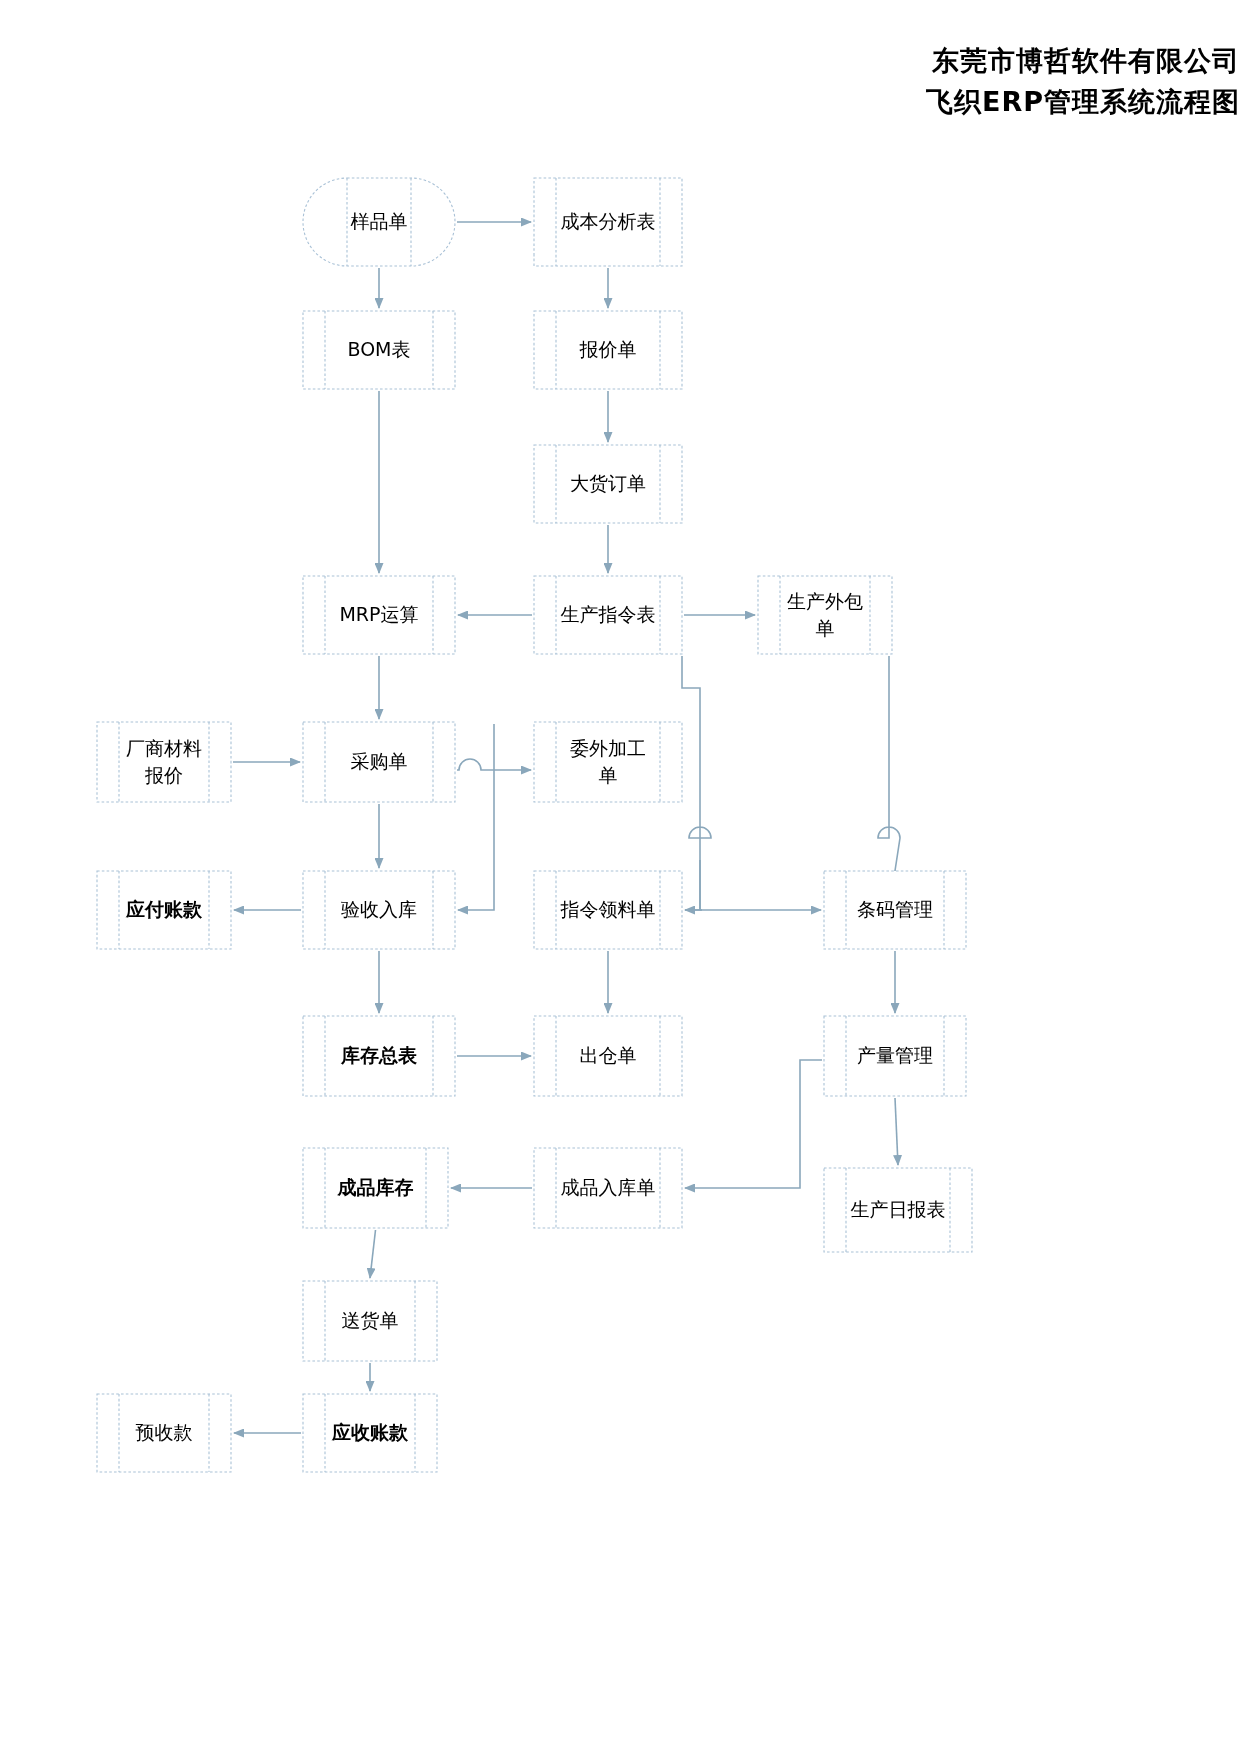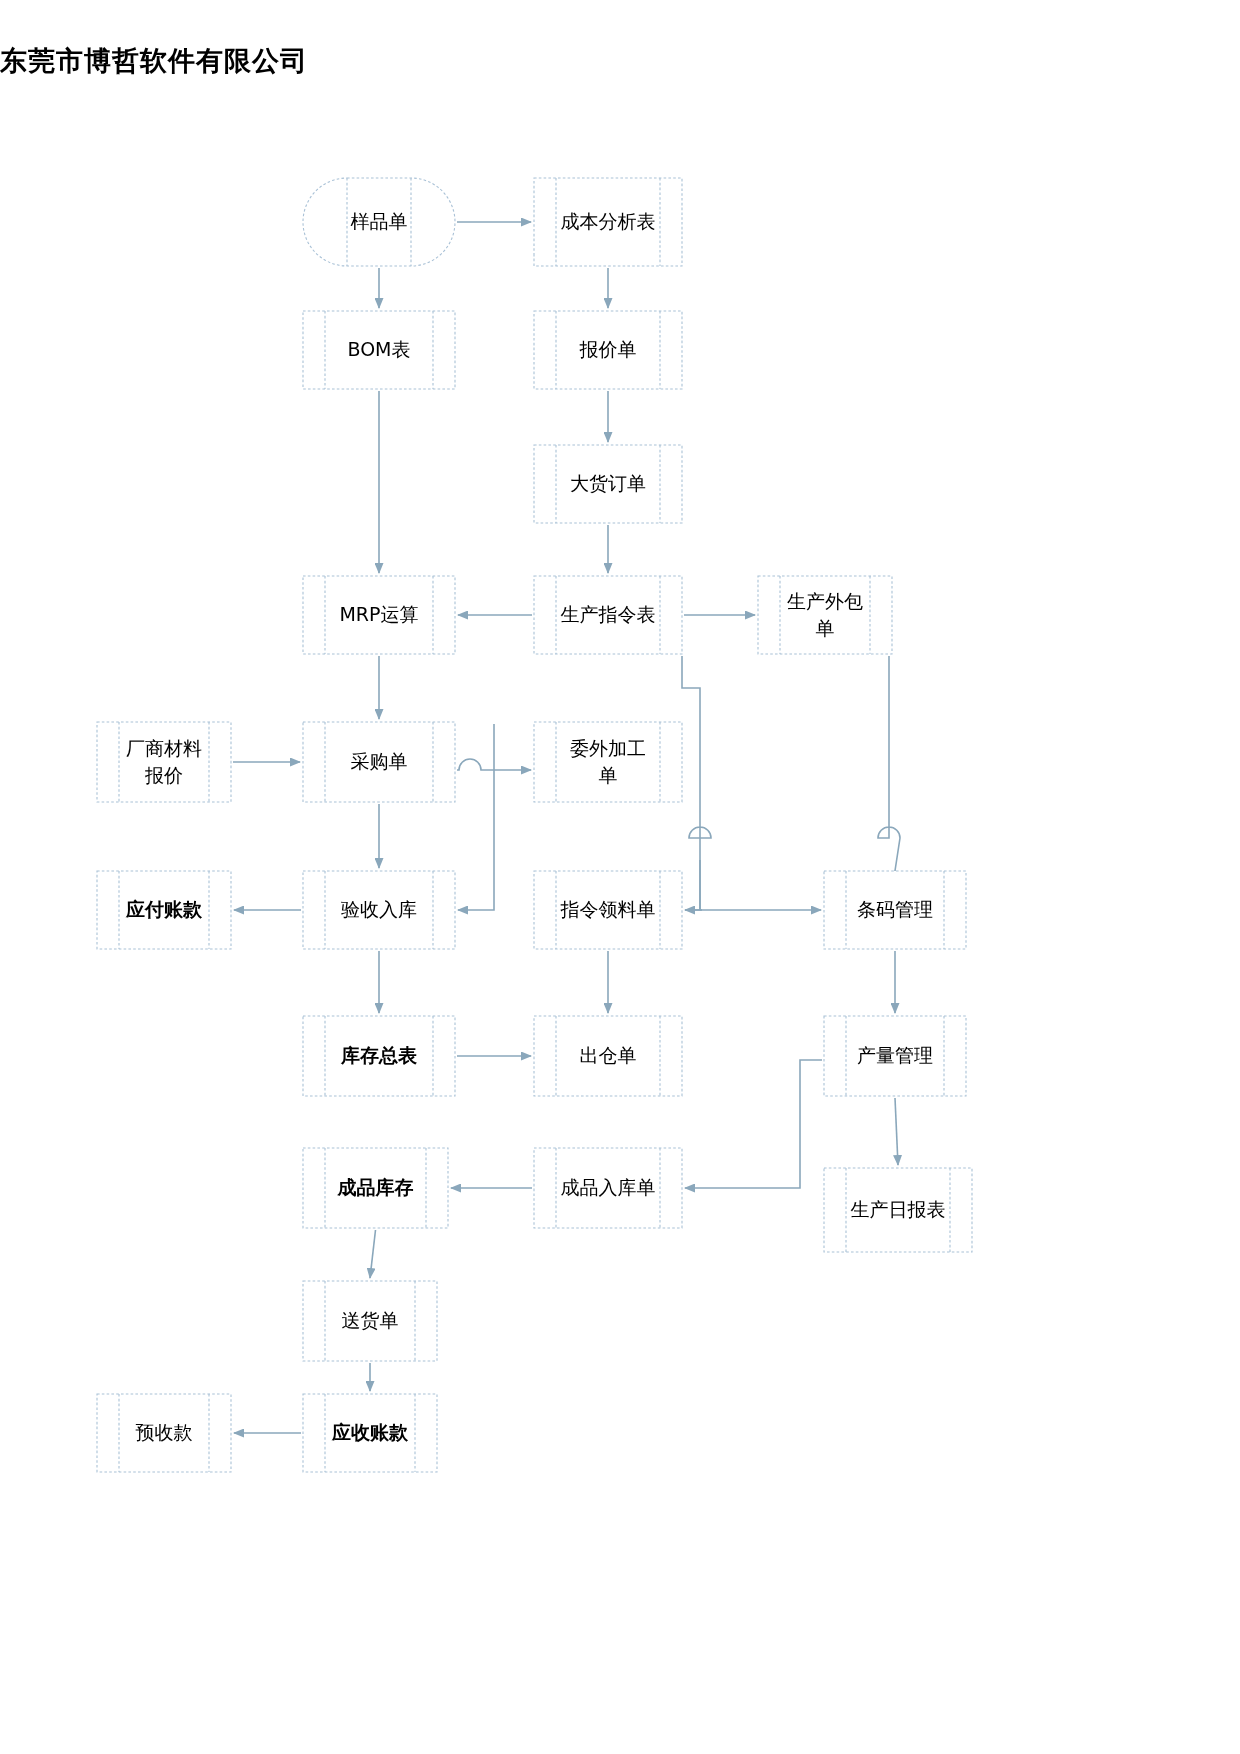--- a/index.html
+++ b/index.html
@@ -6,21 +6,21 @@
   body{
     width:1240px;height:1754px;
     font-family:"DejaVu Sans","Liberation Sans",sans-serif;
     color:#000;
     position:relative;
     overflow:hidden;
   }
   #canvas{position:absolute;left:0;top:0;width:1240px;height:1754px;}
   .title-block{
     position:absolute;left:0;top:40px;width:1240px;
-    text-align:left;
+    text-align:right;
     pointer-events:none;
   }
   .title-line{
     font-size:27px;
     font-weight:700;
     letter-spacing:1px;
     line-height:41px;
     color:#000;
   }
   svg{display:block;}
@@ -34,20 +34,21 @@
   .node-label.bold{font-weight:700;}
   .shape{fill:#ffffff;stroke:#a9c1d6;stroke-width:1.1;stroke-dasharray:2.6 2.2;}
   .inner-line{stroke:#a9c1d6;stroke-width:1.1;stroke-dasharray:2.6 2.2;fill:none;}
   .edge{stroke:#8aa7bb;stroke-width:1.6;fill:none;}
 </style>
 </head>
 <body>
 
 <div class="title-block">
   <div class="title-line">东莞市博哲软件有限公司</div>
+  <div class="title-line">飞织ERP管理系统流程图</div>
 </div>
 
 <svg id="canvas" viewBox="0 0 1240 1754">
   <defs>
     <marker id="arrow" markerWidth="11" markerHeight="9" refX="10" refY="4.5" orient="auto" markerUnits="userSpaceOnUse">
       <path d="M0,0 L11,4.5 L0,9 z" fill="#8aa7bb"></path>
     </marker>
   </defs>
 
   <g id="edges-layer">

